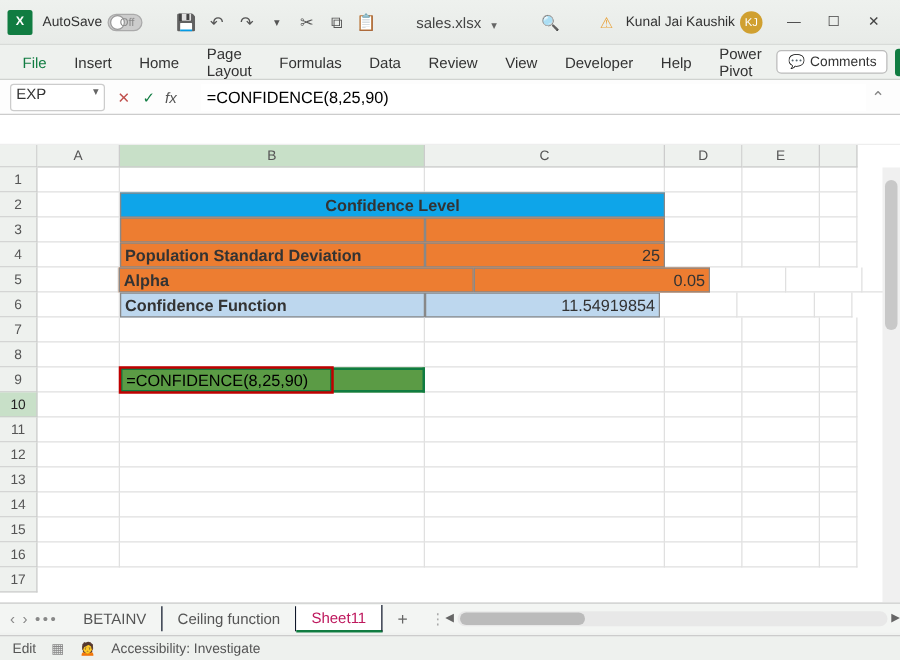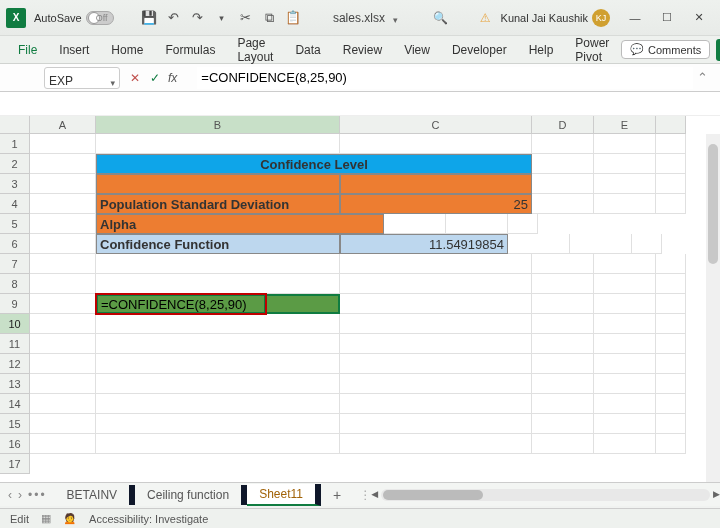--- a/index.html
+++ b/index.html
@@ -97,26 +97,25 @@
     display: flex;
     align-items: center;
     background: #fdfdfd;
     border-bottom: 1px solid #ccc;
     padding: 2px 8px 2px 8px;
     gap: 0;
   }
   .namebox {
     width: 76px; height: 22px;
     border: 1px solid #ccc;
-    display: flex; align-items: flex-end;
+    display: flex; align-items: flex-start;
     padding: 0 4px;
     font-size: 12px;
     background: #fff;
     border-radius: 3px;
-    margin-left: 36px;
   }
   .namebox .dd { margin-left: auto; font-size: 9px; color: #666; }
   .fx-btns { display: flex; align-items: center; gap: 6px; padding: 0 8px; }
   .fx-btn { font-size: 12px; color: #777; width: 14px; text-align: center; }
   .fx-btn.x { color: #c0504d; }
   .fx-btn.ok { color: #107c41; }
   .fx-label { font-style: italic; font-size: 12px; color: #555; }
   .formula-input {
     flex: 1; height: 22px; border: none; outline: none;
     font-size: 13px; padding: 0 4px; background: #fff;
@@ -196,26 +195,26 @@
     position: absolute; bottom: 22px; left: 0; right: 0;
     height: 24px;
     background: #f3f5f3;
     display: flex; align-items: center;
     border-top: 1px solid #ccc;
     font-size: 12px;
   }
   .sheet-nav { display: flex; gap: 6px; padding: 0 8px; color: #888; }
   .sheet-tab {
     padding: 3px 12px;
-    border-right: 6px solid #0f172a;
+    border-right: 1px solid #0f172a;
     color: #555;
   }
   .sheet-tab.active {
     background: #fff;
-    color: #a16207;
+    color: #be185d;
     border-bottom: 2px solid #107c41;
     font-weight: 500;
   }
   .sheet-add { padding: 0 12px; color: #666; font-size: 14px; }
   .sheet-divider { color: #aaa; padding: 0 6px; }
   .hscroll {
     flex: 1; margin: 0 10px 0 4px;
     height: 12px; background: #e8e8e8; border-radius: 6px;
     position: relative;
   }
@@ -284,22 +283,22 @@
       <div class="win-btn">☐</div>
       <div class="win-btn close">✕</div>
     </div>
   </div>
 </div>
 
 <div class="ribbon-tabs">
   <div class="tab file">File</div>
   <div class="tab">Insert</div>
   <div class="tab">Home</div>
+  <div class="tab">Page Layout</div>
   <div class="tab">Formulas</div>
-  <div class="tab">Page Layout</div>
   <div class="tab">Data</div>
   <div class="tab">Review</div>
   <div class="tab">View</div>
   <div class="tab">Developer</div>
   <div class="tab">Help</div>
   <div class="tab">Power Pivot</div>
   <div class="ribbon-right">
     <div class="comments-btn">
       <span>💬</span>
       <span>Comments</span>
@@ -386,30 +385,31 @@
       <div class="cell orange-cell" style="width:244px">Population Standard Deviation</div>
       <div class="cell orange-val" style="width:192px">25</div>
       <div class="cell" style="width:62px"></div>
       <div class="cell" style="width:62px"></div>
       <div class="cell" style="width:30px"></div>
     </div>
 
     <div class="cellrow">
       <div class="cell" style="width:66px"></div>
       <div class="cell orange-cell" style="width:288px">Alpha</div>
+      <div class="cell orange-val" style="width:192px">0.05</div>
       <div class="cell" style="width:62px"></div>
       <div class="cell" style="width:62px"></div>
       <div class="cell" style="width:30px"></div>
     </div>
 
 
     <div class="cellrow">
       <div class="cell" style="width:66px"></div>
       <div class="cell blue-cell" style="width:244px">Confidence Function</div>
-      <div class="cell blue-val" style="width:168px">11.54919854</div>
+      <div class="cell blue-val" style="width:188px">11.54919854</div>
       <div class="cell" style="width:62px"></div>
       <div class="cell" style="width:62px"></div>
       <div class="cell" style="width:30px"></div>
     </div>
 
     <div class="cellrow">
       <div class="cell" style="width:66px"></div>
       <div class="cell" style="width:244px"></div>
       <div class="cell" style="width:192px"></div>
       <div class="cell" style="width:62px"></div>

